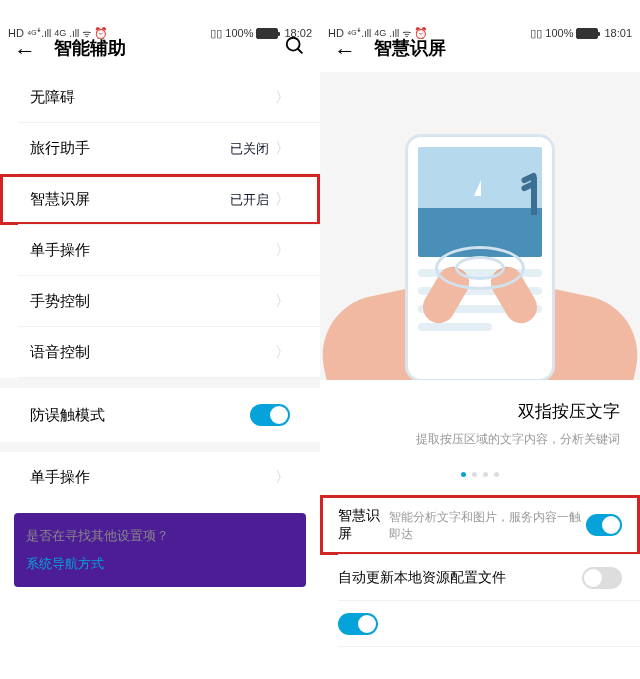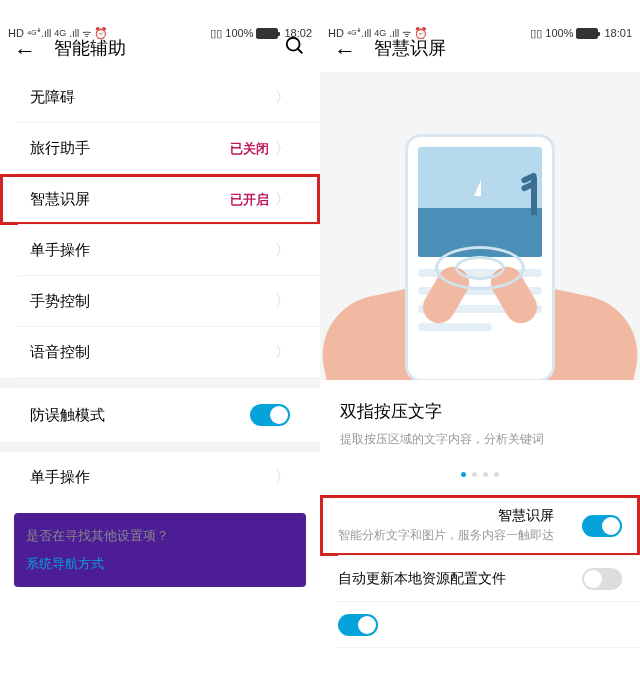--- a/index.html
+++ b/index.html
@@ -10,33 +10,33 @@
   .status-bar { height: 24px; display: flex; justify-content: space-between; align-items: center; padding: 0 8px; font-size: 11px; color: #333; }
   .status-left, .status-right { display: flex; align-items: center; gap: 3px; margin-top: 42px; }
   .status-right .time { font-weight: 500; margin-left: 3px; }
   .signal, .wifi { font-size: 10px; }
   .battery-icon { width: 22px; height: 11px; border: 1px solid #333; border-radius: 2px; position: relative; background: #333; }
   .battery-icon::after { content: ""; position: absolute; right: -3px; top: 3px; width: 2px; height: 4px; background: #333; border-radius: 0 1px 1px 0; }
 
   
   .header { height: 48px; display: flex; align-items: center; padding: 0 14px; gap: 18px; }
   .back-arrow { font-size: 22px; color: #000; }
-  .header-title { font-size: 18px; color: #000; flex: 1; }
+  .header-title { font-size: 18px; color: #000; flex: 1; font-weight: bold; }
   .search-icon { font-size: 20px; color: #000; }
 
   
   .row { display: flex; align-items: center; justify-content: space-between; padding: 16px 30px; position: relative; }
   .row::after { content: ""; position: absolute; bottom: 0; left: 18px; right: 0; height: 1px; background: #f1f1f1; }
   .row.noborder::after { display: none; }
   .row-label { font-size: 15px; color: #000; }
   .row-tail { display: flex; align-items: center; gap: 6px; }
-  .row-sub { font-size: 13px; color: #be185d; font-weight: bold; }
+  .row-sub { font-size: 13px; color: #0f172a; }
   .chevron { font-size: 15px; color: #c8c8c8; }
   .row-desc { font-size: 12px; color: #999; margin-top: 2px; }
-  .row-main { display: flex; flex-direction: column; text-align: right; }
+  .row-main { display: flex; flex-direction: row; }
 
   .highlight { outline: 3px solid #d32424; outline-offset: -3px; }
 
   
   .toggle { width: 40px; height: 22px; border-radius: 11px; position: relative; }
   .toggle.on { background: #06a3da; }
   .toggle.off { background: #ddd; }
   .toggle::after { content: ""; position: absolute; width: 18px; height: 18px; background: #fff; border-radius: 50%; top: 2px; }
   .toggle.on::after { right: 2px; }
   .toggle.off::after { left: 2px; }
@@ -62,21 +62,21 @@
   .line.short { width: 60%; }
   .hand { position: absolute; width: 210px; height: 200px; bottom: -105px; background: #f2b9a2; border-radius: 60px 60px 20px 20px; z-index: 0; }
   .hand.left-h { left: 10px; transform: rotate(-12deg); }
   .hand.right-h { right: 10px; transform: rotate(12deg); }
   .thumb { position: absolute; background: #f2b9a2; width: 32px; height: 60px; border-radius: 16px; bottom: 55px; z-index: 2; border-top: 2px solid #ecae95; }
   .thumb.lt { left: 110px; transform: rotate(30deg); }
   .thumb.rt { right: 110px; transform: rotate(-30deg); }
   .ripple { position: absolute; width: 90px; height: 44px; border: 3px solid #cfe2ee; border-radius: 50%; bottom: 90px; z-index: 3; left: 115px; }
   .ripple.inner { width: 50px; height: 24px; left: 135px; bottom: 100px; }
 
-  .caption { text-align: left; padding: 20px 20px 10px; }
+  .caption { text-align: right; padding: 20px 20px 10px; }
   .caption-title { font-size: 17px; color: #000; margin-bottom: 8px; }
   .caption-sub { font-size: 12px; color: #999; }
 
   .dots { display: flex; justify-content: center; gap: 6px; margin: 14px 0 18px; }
   .dot { width: 5px; height: 5px; border-radius: 50%; background: #ddd; }
   .dot.active { background: #06a3da; }
 
   .row.small { padding: 12px 18px; }
   .row.small .row-label { font-size: 14px; }
 </style>

